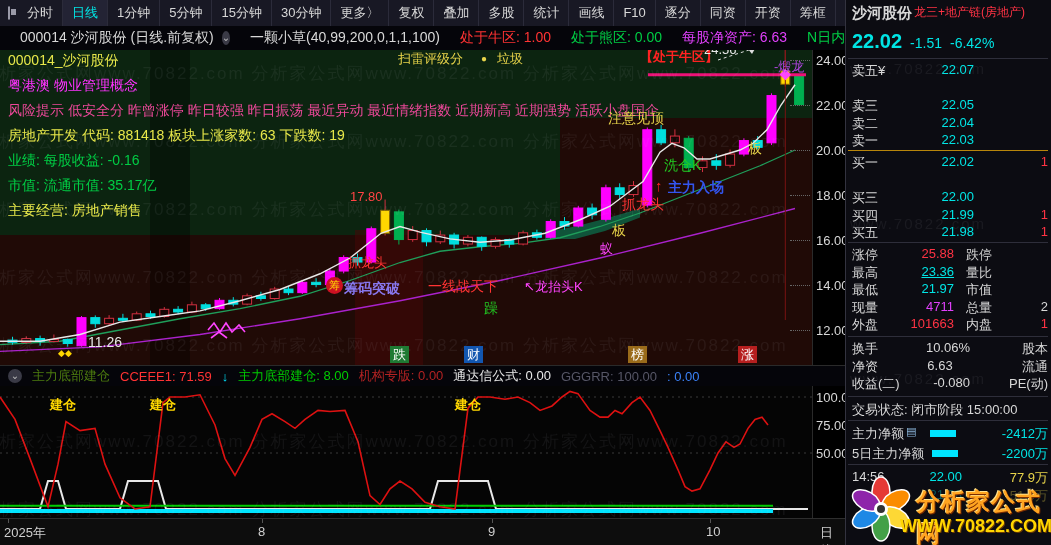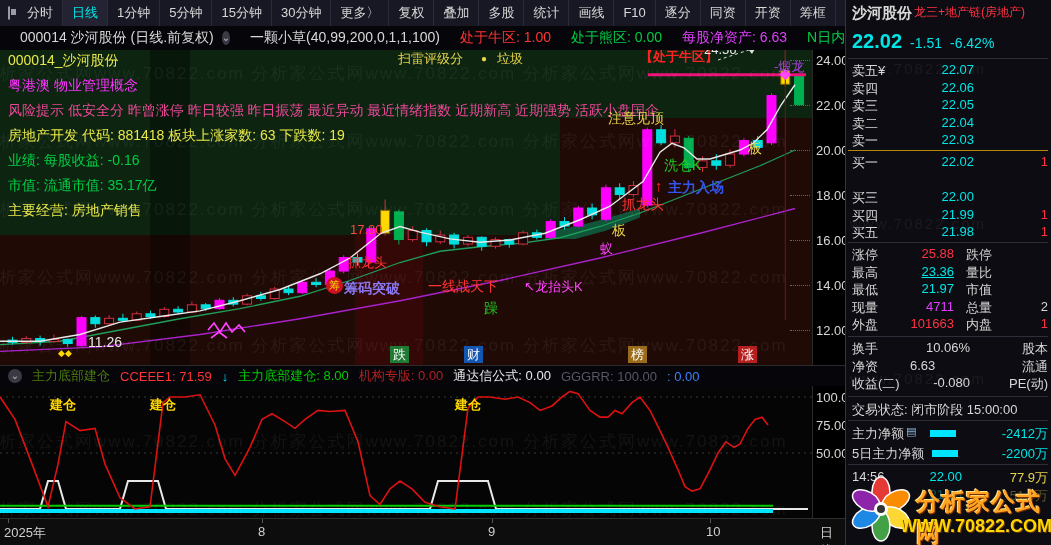--- a/index.html
+++ b/index.html
@@ -240,21 +240,21 @@
       <div class="ovl" style="left: 8px; top: 102px; color: rgb(0, 204, 68); font-size: 14px; z-index: 6;">业绩: 每股收益: -0.16</div>
       <div class="ovl" style="left: 8px; top: 127px; color: rgb(0, 204, 68); font-size: 14px; z-index: 6;">市值: 流通市值: 35.17亿</div>
       <div class="ovl" style="left: 8px; top: 152px; color: rgb(232, 232, 74); font-size: 14px; z-index: 6;">主要经营: 房地产销售</div>
       <div class="ovl" style="left: 640px; top: -2px; color: rgb(255, 34, 34); font-size: 13px; font-weight: bold;">【处于牛区】</div>
       <div class="ovl" style="left: 704px; top: -8px; color: rgb(232, 232, 232); font-size: 13px; font-weight: normal;">24.56</div>
       <div class="ovl" style="left: 774px; top: 8px; color: rgb(176, 68, 224); font-size: 13px; font-weight: normal;">-煅龙</div>
       <div class="ovl" style="left: 398px; top: 0px; color: rgb(232, 212, 74); font-size: 13px; font-weight: normal;">扫雷评级分</div>
       <div class="ovl" style="left: 481px; top: 3px; color: rgb(232, 212, 74); font-size: 10px; font-weight: normal;">●</div>
       <div class="ovl" style="left: 497px; top: 0px; color: rgb(232, 212, 74); font-size: 13px; font-weight: normal;">垃圾</div>
       <div class="ovl" style="left: 795px; top: -15px; color: rgb(204, 204, 204); font-size: 11px; font-weight: normal;">- - - -</div>
-      <div class="ovl" style="left: 350px; top: 139px; color: rgb(255, 68, 68); font-size: 13px; font-weight: normal; margin-top: 33px;">17.80</div>
+      <div class="ovl" style="left: 350px; top: 139px; color: rgb(255, 68, 68); font-size: 13px; font-weight: normal;">17.80</div>
       <div class="ovl" style="left: 88px; top: 284px; color: rgb(232, 232, 232); font-size: 14px; font-weight: normal;">11.26</div>
       <div class="ovl" style="left: 58px; top: 298px; color: rgb(255, 215, 0); font-size: 9px; font-weight: normal;">◆◆</div>
       <div class="ovl" style="left: 608px; top: 60px; color: rgb(232, 212, 74); font-size: 14px; font-weight: normal;">注意见顶</div>
       <div class="ovl" style="left: 748px; top: 90px; color: rgb(232, 212, 74); font-size: 14px; font-weight: normal;">板</div>
       <div class="ovl" style="left: 664px; top: 107px; color: rgb(34, 204, 34); font-size: 14px; font-weight: normal;">洗仓K</div>
       <div class="ovl" style="left: 655px; top: 127px; color: rgb(255, 34, 34); font-size: 15px; font-weight: bold;">↑</div>
       <div class="ovl" style="left: 668px; top: 129px; color: rgb(51, 85, 238); font-size: 14px; font-weight: bold;">主力入场</div>
       <div class="ovl" style="left: 622px; top: 146px; color: rgb(255, 51, 51); font-size: 14px; font-weight: normal;">抓龙头</div>
       <div class="ovl" style="left: 612px; top: 172px; color: rgb(232, 212, 74); font-size: 14px; font-weight: normal;">板</div>
       <div class="ovl" style="left: 600px; top: 190px; color: rgb(255, 68, 255); font-size: 13px; font-weight: normal;">蚁</div>
@@ -311,25 +311,20 @@
         <span class="cy" style="font-size: 20px; font-weight: bold;">22.02</span>
         <span class="cy" style="font-size: 14px; margin-left: 8px; margin-top: 5px;">-1.51</span>
         <span class="cy" style="font-size: 14px; margin-left: 8px; margin-top: 5px;">-6.42%</span>
       </div>
       <div class="sb-div" style="top: 58px;"></div>
       <div class="sb-row" style="top: 62px;">
         <span class="wh" style="width: 52px;">卖五¥</span>
         <span class="cy" style="width: 70px; text-align: right;">22.07</span>
         <span class="rd" style="margin-left: auto;"></span>
       </div>
-      <div class="sb-row" style="top: 79.6px;">
-        <span class="wh" style="width: 52px;">卖四</span>
-        <span class="cy" style="width: 70px; text-align: right;">22.06</span>
-        <span class="rd" style="margin-left: auto;"></span>
-      </div>
       <div class="sb-row" style="top: 97.2px;">
         <span class="wh" style="width: 52px;">卖三</span>
         <span class="cy" style="width: 70px; text-align: right;">22.05</span>
         <span class="rd" style="margin-left: auto;"></span>
       </div>
       <div class="sb-row" style="top: 114.8px;">
         <span class="wh" style="width: 52px;">卖二</span>
         <span class="cy" style="width: 70px; text-align: right;">22.04</span>
         <span class="rd" style="margin-left: auto;"></span>
       </div>
@@ -391,21 +386,21 @@
         <span class="rd" style="margin-left: auto;">1</span>
       </div>
       <div class="sb-div" style="top: 336px;"></div>
       <div class="sb-row" style="top: 340px;">
         <span class="wh" style="width: 58px;">换手</span>
         <span class="wh" style="width: 60px; text-align: right;">10.06%</span>
         <span class="wh" style="margin-left: auto;">股本</span>
       </div>
       <div class="sb-row" style="top: 357.6px;">
         <span class="wh" style="width: 58px;">净资</span>
-        <span class="wh" style="width: 60px; text-align: left;">6.63</span>
+        <span class="wh" style="width: 60px; text-align: center;">6.63</span>
         <span class="wh" style="margin-left: auto;">流通</span>
       </div>
       <div class="sb-row" style="top: 375.2px;">
         <span class="wh" style="width: 58px;">收益(二)</span>
         <span class="wh" style="width: 60px; text-align: right;">-0.080</span>
         <span class="wh" style="margin-left: auto;">PE(动)</span>
       </div>
       <div class="sb-div" style="top: 396px;"></div>
       <div class="sb-row" style="top: 401px;">
         <span class="wh" style="font-size: 13px;">交易状态: 闭市阶段 15:00:00</span>

